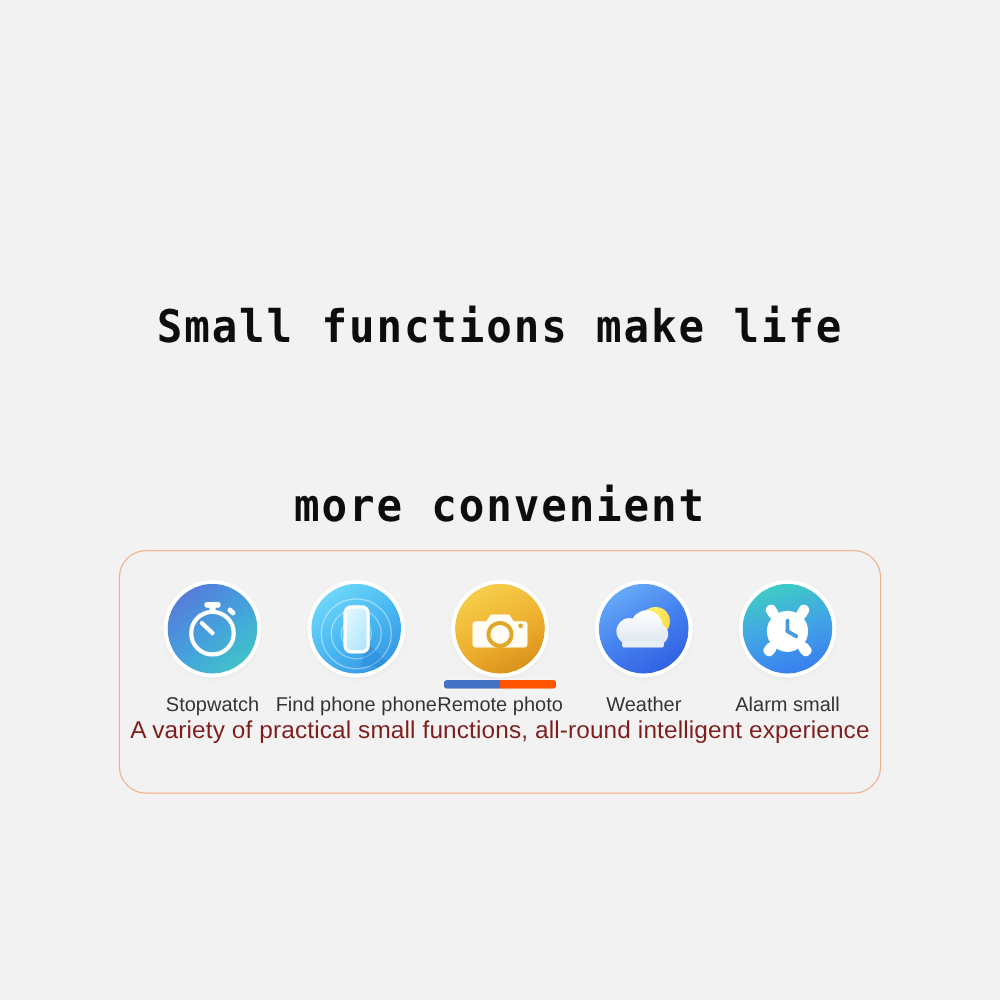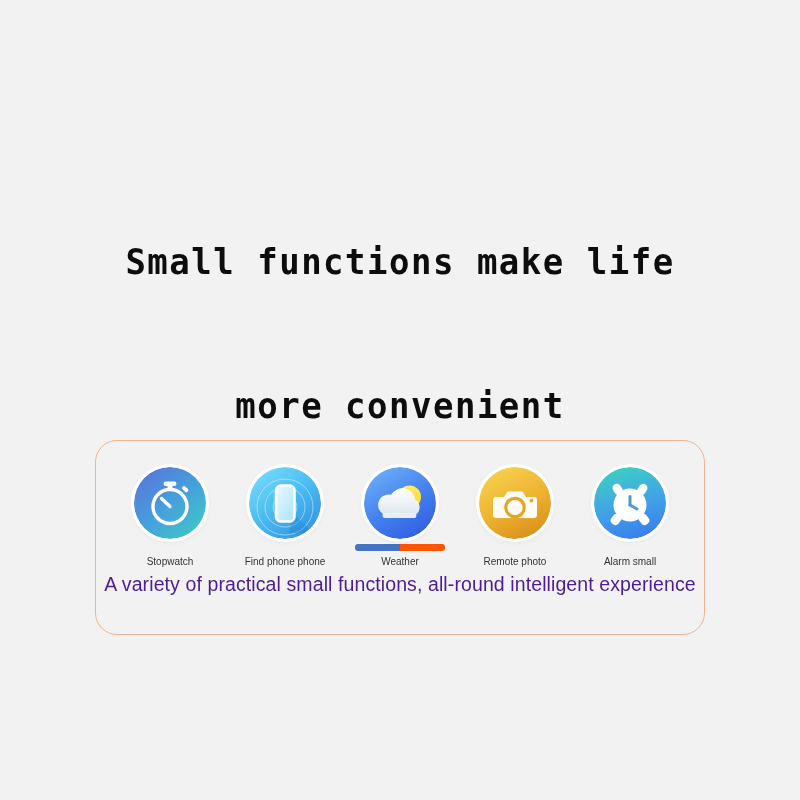--- a/index.html
+++ b/index.html
@@ -55,21 +55,21 @@
     flex: 1 1 50%;
     height: 100%;
   }
   .divider .seg-left  { background: #4472c4; }
   .divider .seg-right { background: #ff5400; }
 
   
   .subtitle {
     margin-top: 22px;
     font-size: 19.5px;
-    color: #4c1d95;
+    color: #7f1d1d;
     letter-spacing: 0.1px;
     text-align: center;
   }
 
   
   .feature-card {
     position: absolute;
     left: 95px;
     top: 440px;
     width: 610px;
@@ -110,21 +110,21 @@
   }
   .icon-wrap svg {
     display: block;
     width: 72px;
     height: 72px;
     border-radius: 50%;
   }
 
   .feature-label {
     margin-top: 17px;
-    font-size: 10px;
+    font-size: 16px;
     color: #333333;
     white-space: nowrap;
     text-align: center;
   }
 </style>
 </head>
 <body>
 
 <div class="page">
 
@@ -195,20 +195,39 @@
             <rect x="27" y="18.5" width="18.5" height="36" rx="5" fill="url(#gradPhoneBody)" stroke="#ffffff" stroke-width="2.6"></rect>
           </svg>
         </span>
         <span class="feature-label">Find phone phone</span>
       </div>
 
       <div class="feature-item">
         <span class="icon-wrap">
           <svg viewBox="0 0 72 72" xmlns="http://www.w3.org/2000/svg">
             <defs>
+              <linearGradient id="gradCamera" x1="20%" y1="0%" x2="70%" y2="100%">
+                <stop offset="0%" stop-color="#f7d24f"></stop>
+                <stop offset="55%" stop-color="#eeb230"></stop>
+                <stop offset="100%" stop-color="#d9901a"></stop>
+              </linearGradient>
+            </defs>
+            <circle cx="36" cy="36" r="36" fill="url(#gradCamera)"></circle>
+            <path d="M17 30 h8 l3.5 -5.5 h15 L47 30 h8 a3 3 0 0 1 3 3 v15 a3 3 0 0 1 -3 3 H17 a3 3 0 0 1 -3 -3 V33 a3 3 0 0 1 3 -3 z" fill="#fffdf5"></path>
+            <circle cx="36" cy="40.5" r="9.2" fill="none" stroke="#e0a82a" stroke-width="3.2"></circle>
+            <circle cx="52.5" cy="33.6" r="1.9" fill="#e0a82a"></circle>
+          </svg>
+        </span>
+        <span class="feature-label">Remote photo</span>
+      </div>
+
+      <div class="feature-item">
+        <span class="icon-wrap">
+          <svg viewBox="0 0 72 72" xmlns="http://www.w3.org/2000/svg">
+            <defs>
               <linearGradient id="gradWeather" x1="10%" y1="0%" x2="70%" y2="100%">
                 <stop offset="0%" stop-color="#6fb4f8"></stop>
                 <stop offset="55%" stop-color="#4581f0"></stop>
                 <stop offset="100%" stop-color="#3160e2"></stop>
               </linearGradient>
               <linearGradient id="gradSun" x1="0%" y1="0%" x2="100%" y2="100%">
                 <stop offset="0%" stop-color="#fff27a"></stop>
                 <stop offset="100%" stop-color="#ffd83a"></stop>
               </linearGradient>
               <linearGradient id="gradCloud" x1="0%" y1="0%" x2="0%" y2="100%">
@@ -216,39 +235,20 @@
                 <stop offset="100%" stop-color="#dfe6ef"></stop>
               </linearGradient>
             </defs>
             <circle cx="36" cy="36" r="36" fill="url(#gradWeather)"></circle>
             <circle cx="45.5" cy="30" r="11.5" fill="url(#gradSun)"></circle>
             <path d="M24.5 48.5 a10.5 10.5 0 1 1 2.6 -20.7 a13 13 0 0 1 24.2 5.2 a8.5 8.5 0 0 1 -1.6 15.5 z" fill="url(#gradCloud)"></path>
             <path d="M21 46 h30 a3 3 0 0 1 0 5 H21 a2.5 2.5 0 0 1 0 -5 z" fill="#e8eef5"></path>
           </svg>
         </span>
         <span class="feature-label">Weather</span>
-      </div>
-
-      <div class="feature-item">
-        <span class="icon-wrap">
-          <svg viewBox="0 0 72 72" xmlns="http://www.w3.org/2000/svg">
-            <defs>
-              <linearGradient id="gradCamera" x1="20%" y1="0%" x2="70%" y2="100%">
-                <stop offset="0%" stop-color="#f7d24f"></stop>
-                <stop offset="55%" stop-color="#eeb230"></stop>
-                <stop offset="100%" stop-color="#d9901a"></stop>
-              </linearGradient>
-            </defs>
-            <circle cx="36" cy="36" r="36" fill="url(#gradCamera)"></circle>
-            <path d="M17 30 h8 l3.5 -5.5 h15 L47 30 h8 a3 3 0 0 1 3 3 v15 a3 3 0 0 1 -3 3 H17 a3 3 0 0 1 -3 -3 V33 a3 3 0 0 1 3 -3 z" fill="#fffdf5"></path>
-            <circle cx="36" cy="40.5" r="9.2" fill="none" stroke="#e0a82a" stroke-width="3.2"></circle>
-            <circle cx="52.5" cy="33.6" r="1.9" fill="#e0a82a"></circle>
-          </svg>
-        </span>
-        <span class="feature-label">Remote photo</span>
       </div>
 
       <div class="feature-item">
         <span class="icon-wrap">
           <svg viewBox="0 0 72 72" xmlns="http://www.w3.org/2000/svg">
             <defs>
               <linearGradient id="gradAlarm" x1="30%" y1="0%" x2="60%" y2="100%">
                 <stop offset="0%" stop-color="#3ecfc2"></stop>
                 <stop offset="50%" stop-color="#41a6e4"></stop>
                 <stop offset="100%" stop-color="#3a7ef0"></stop>

